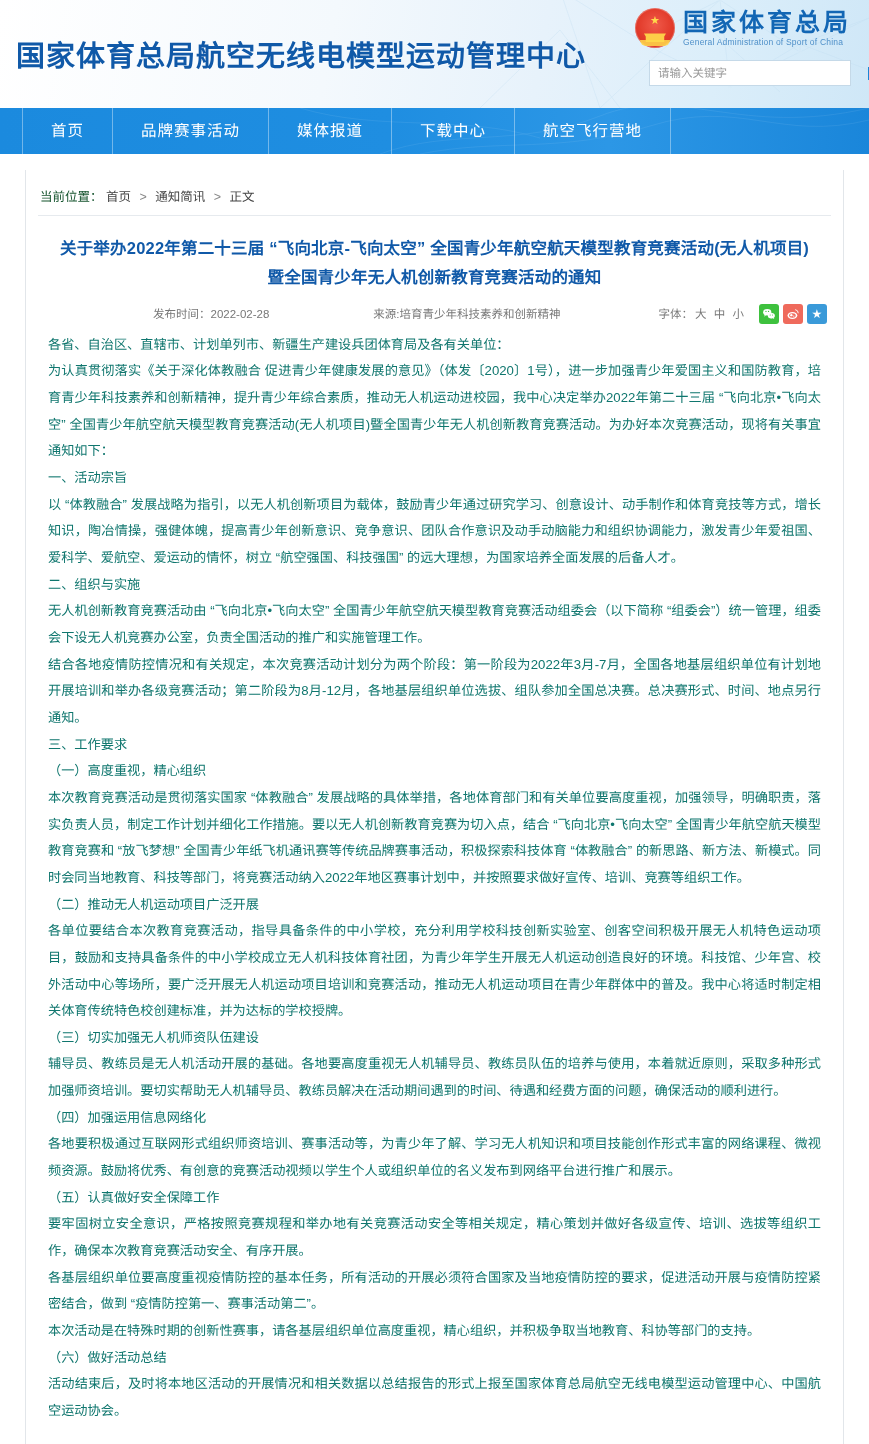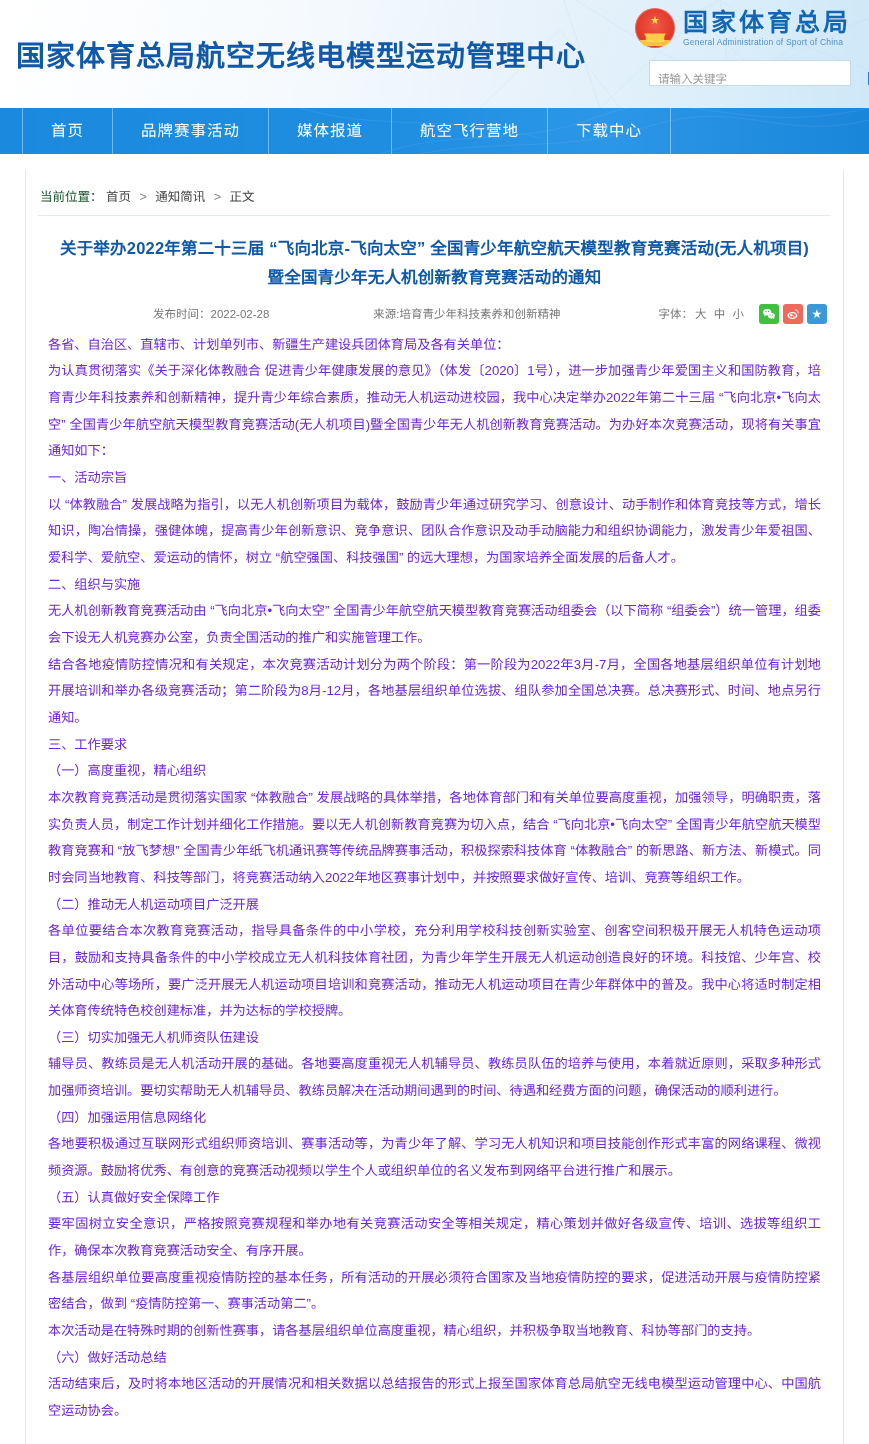--- a/index.html
+++ b/index.html
@@ -81,21 +81,21 @@
     text-align: right;
   }
   .gov-en {
     font-size: 8.5px; color: #4f90c9; letter-spacing: .2px; margin-top: 2px;
     white-space: nowrap;
   }
 
   .search-wrap {
     position: absolute;
     right: 18px; top: 60px;
-    display: flex; align-items: flex-end;
+    display: flex; align-items: center;
     width: 202px; height: 26px;
     background: #fff;
     border: 1px solid #c5d9e8;
     gap: 48px;
   }
   .search-input {
     flex: 1 1 auto;
     border: 0; outline: 0;
     padding: 0 8px;
     font-size: 11.5px;
@@ -202,21 +202,21 @@
     font-size: 12px; color: #fff; line-height: 1;
   }
   .ico-wechat { background: #3ec13e; }
   .ico-weibo  { background: #ef6a5c; }
   .ico-fav    { background: #3a9ad9; }
   .ico-wechat svg { width: 14px; height: 14px; fill: #fff; }
   .ico-weibo svg  { width: 14px; height: 14px; fill: #fff; }
 
   .article-body {
     padding: 2px 22px 0 22px;
-    color: #6d28d9;
+    color: #0f766e;
     font-size: 13.2px;
     line-height: 2.02;
     text-align: justify;
   }
   .article-body p { margin: 0; text-indent: 0; }
   .p-indent { text-indent: 2em; }
   .p-head   { text-indent: 0; }
   .p-sub    { text-indent: 1em; }
 
   .signoff {
@@ -284,22 +284,22 @@
       <g stroke="#ffffff" stroke-width="0.7" fill="none" opacity="0.3">
         <path d="M380 46 C450 20 520 40 600 8 S740 30 869 0"></path>
         <path d="M420 46 C500 30 560 46 650 18 S780 34 869 12"></path>
         <path d="M300 0 C380 24 460 6 540 30"></path>
       </g>
     </svg>
     <ul class="nav-list">
       <li class="nav-item">首页</li>
       <li class="nav-item">品牌赛事活动</li>
       <li class="nav-item">媒体报道</li>
+      <li class="nav-item">下载中心</li>
       <li class="nav-item">航空飞行营地</li>
-      <li class="nav-item">下载中心</li>
     </ul>
   </nav>
 
   <div class="nav-gap"></div>
 
   <main class="content-card">
 
     <div class="breadcrumb">
       <span class="bc-label">当前位置：</span>
       <a>首页</a>

